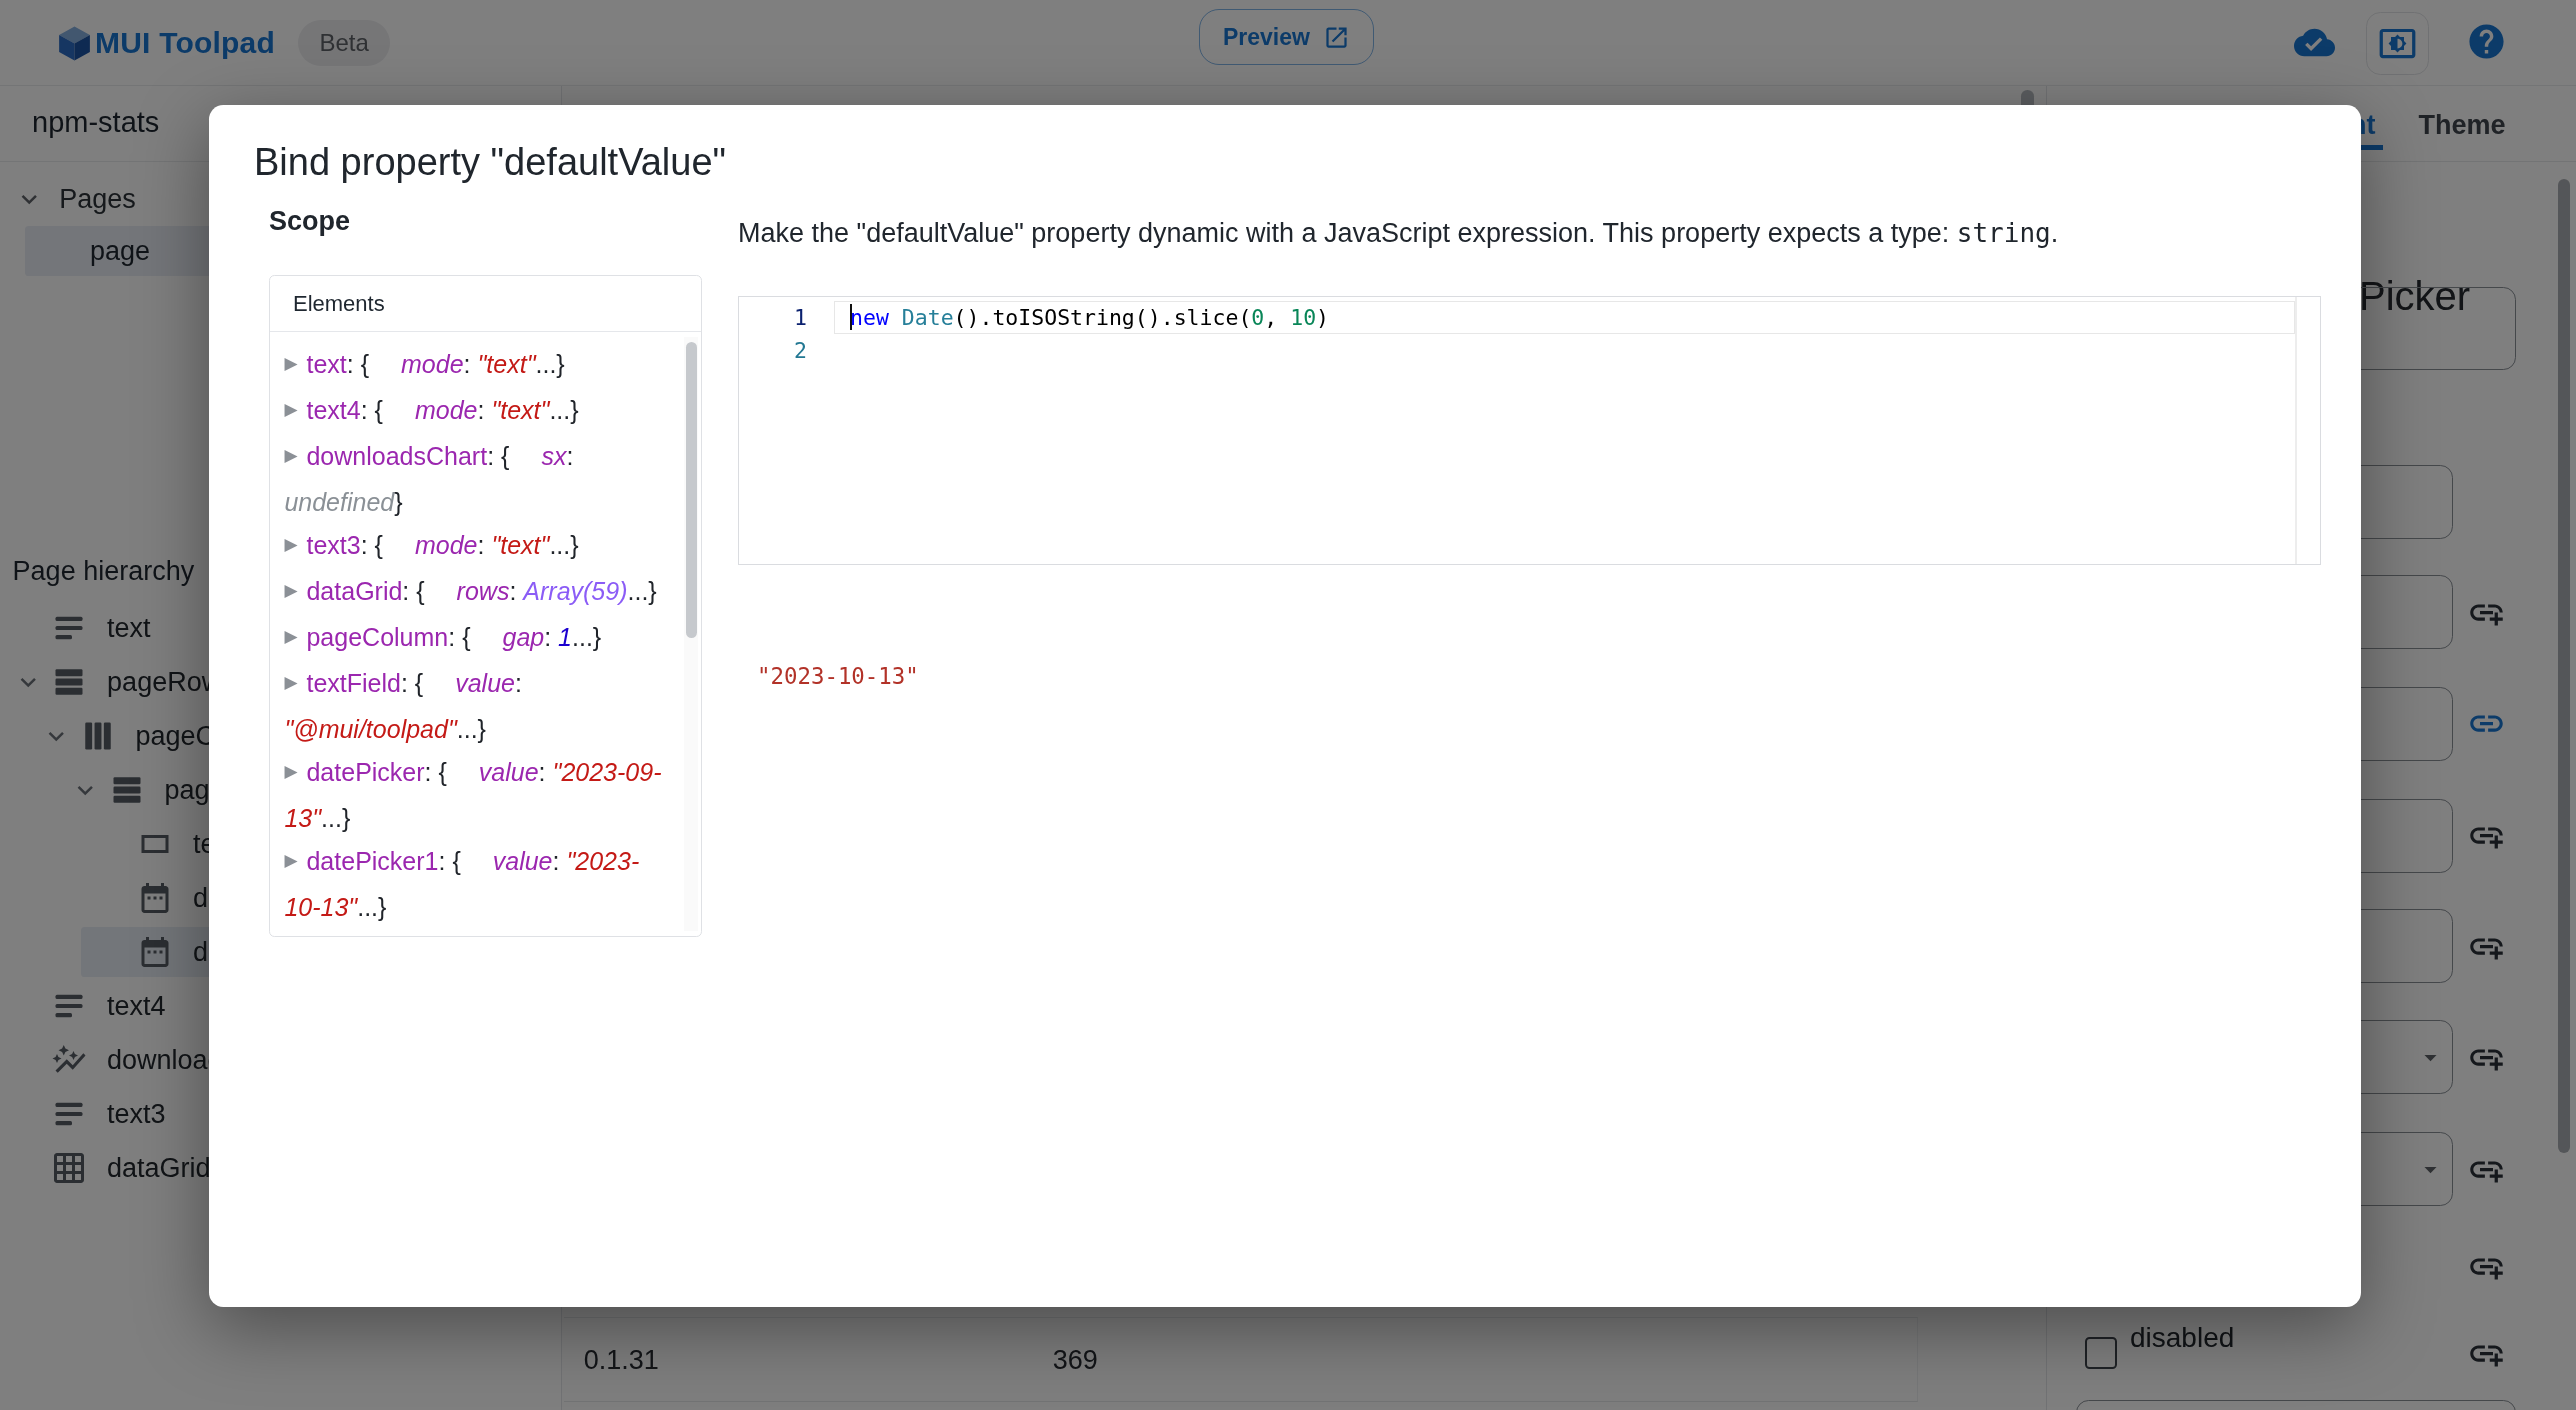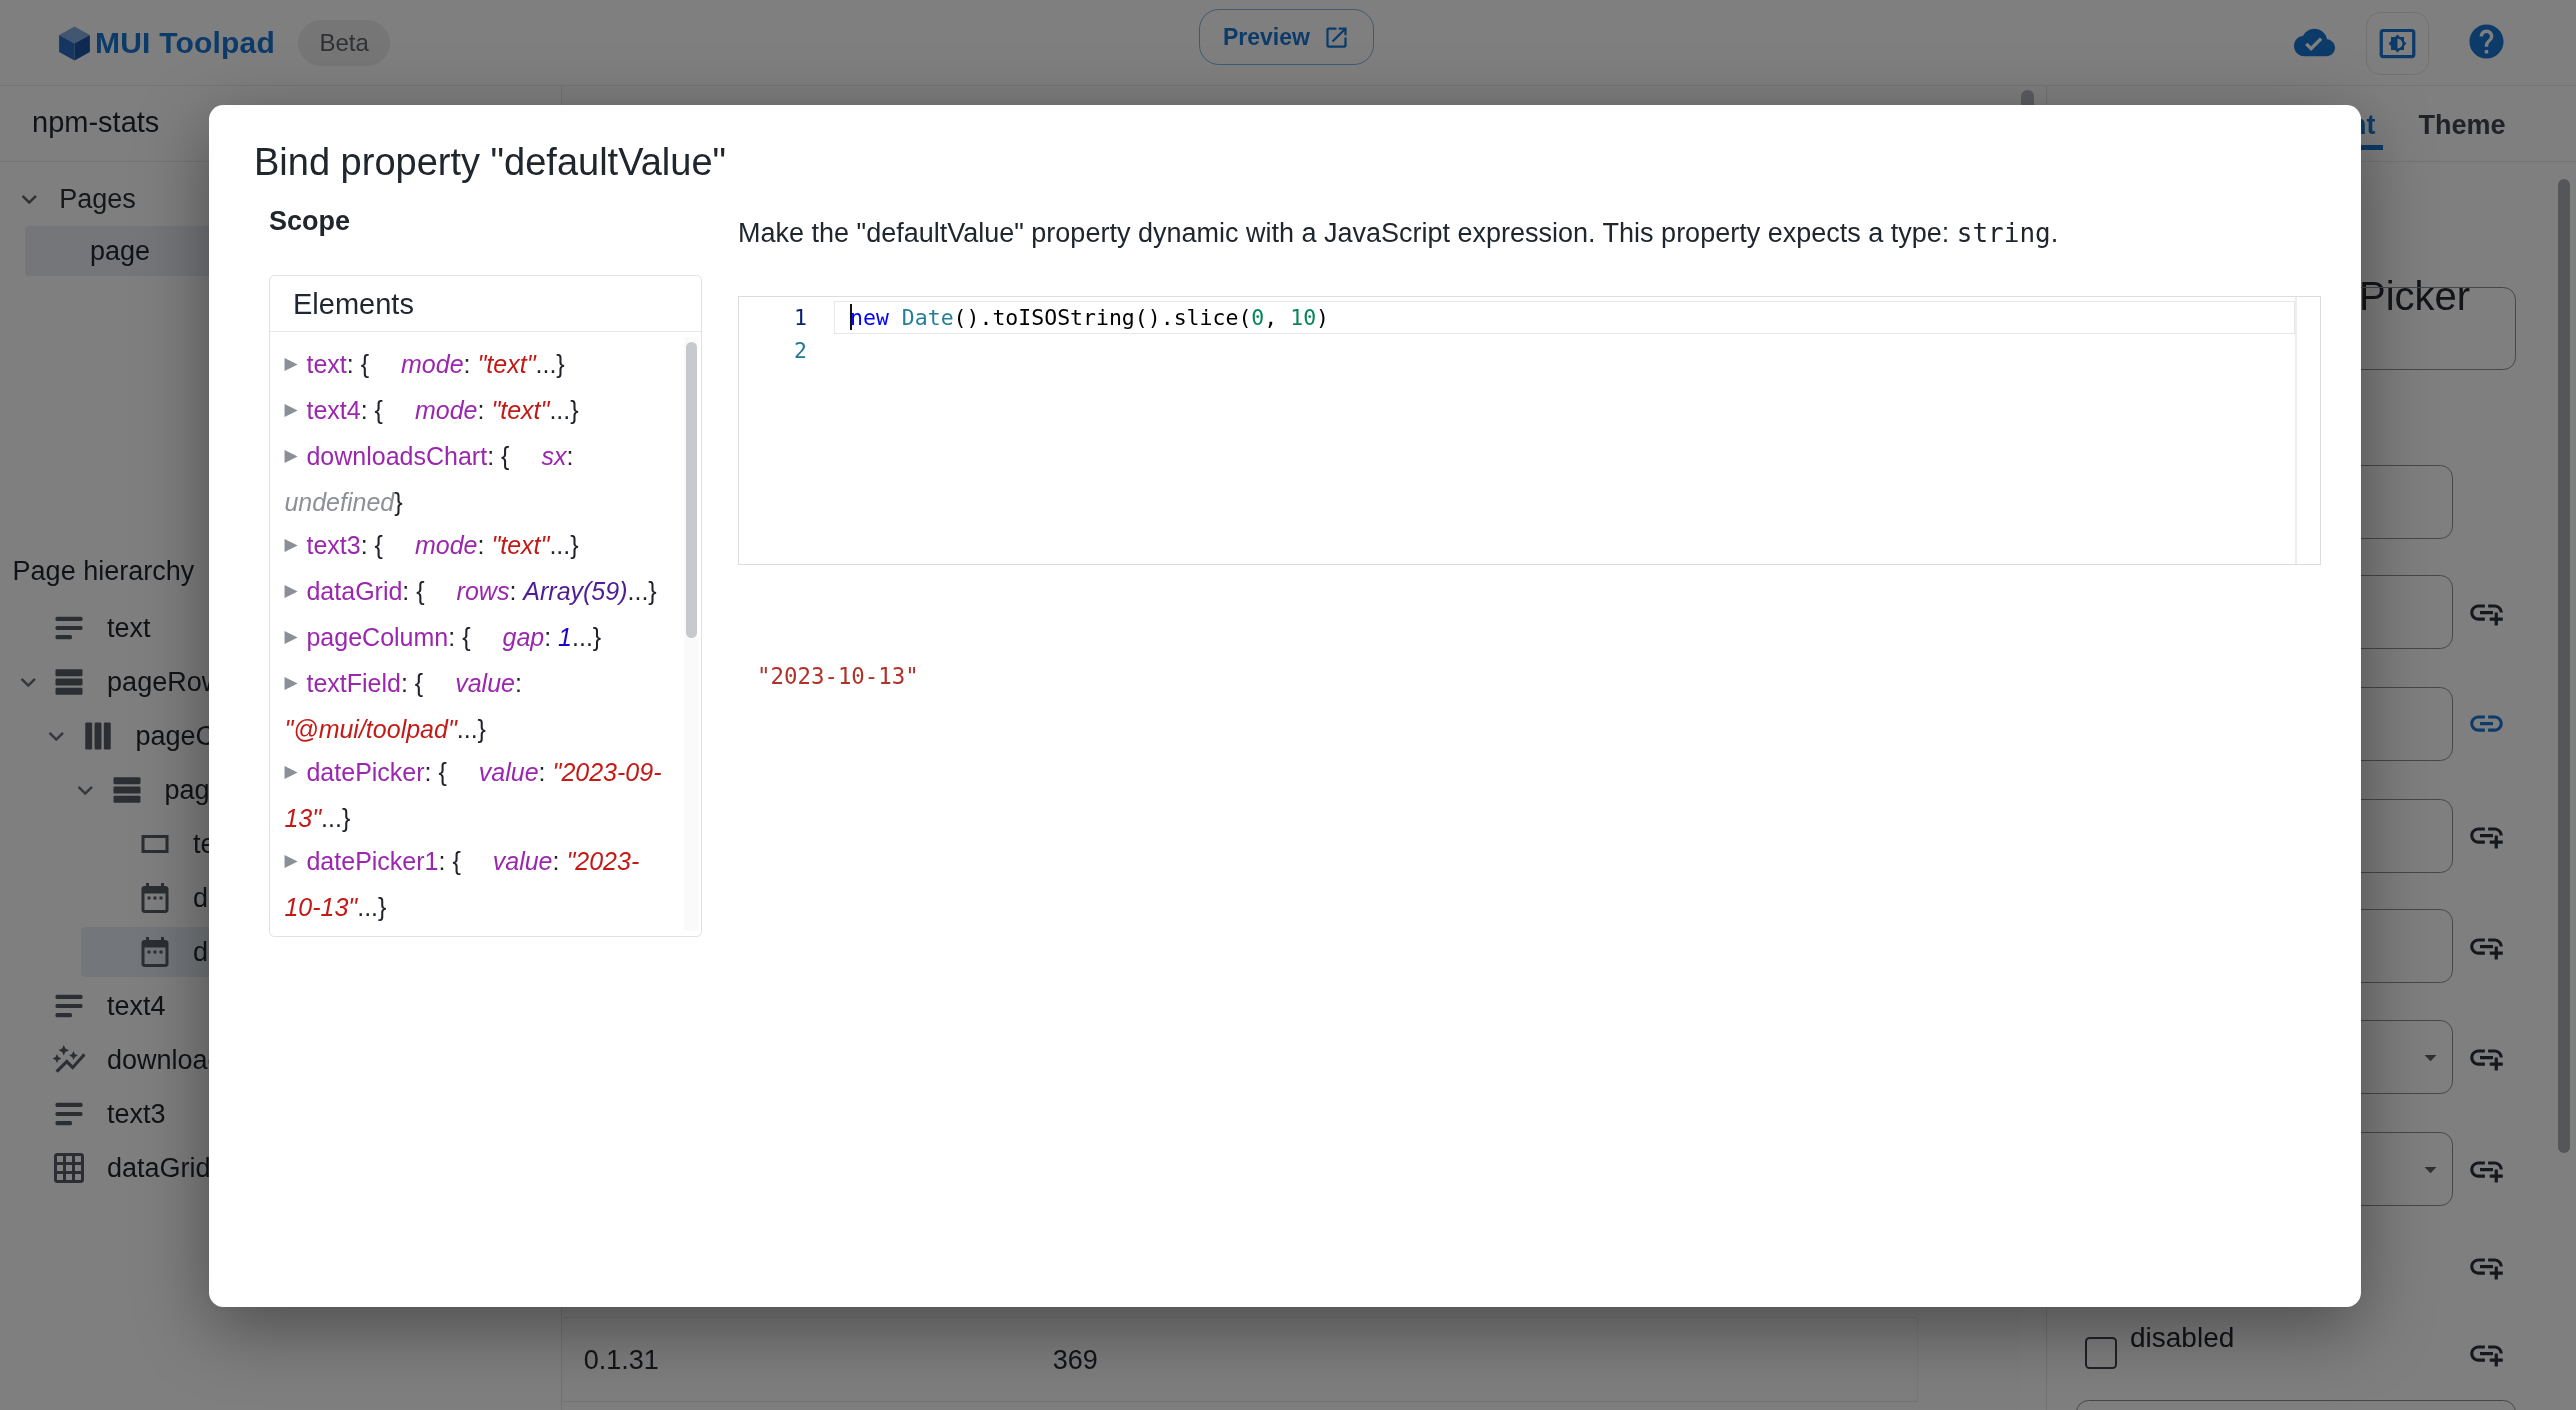--- a/index.html
+++ b/index.html
@@ -82,31 +82,31 @@
               background:#a9adb2; border-radius:6.3px; }
 
   
   .backdrop { position:absolute; inset:0; background:rgba(0,0,0,.5); z-index:10; }
   .dialog { position:absolute; left:209px; top:105px; width:2152px; height:1202px; background:#fff;
             border-radius:14.4px; box-shadow:0 20px 72px rgba(0,0,0,.4); z-index:20; }
   .dialog-title { position:absolute; left:45px; top:36px; font-size:38px; font-weight:500; color:#20262d; }
   .scope-label { position:absolute; left:60px; top:101px; font-size:27px; font-weight:600; color:#20262d; }
   .elements-panel { position:absolute; left:60px; top:170px; width:433px; height:662px;
             border:1.8px solid #dfe1e5; border-radius:5.4px; overflow:hidden; background:#fff; }
-  .elements-header { height:56px; line-height:56px; padding-left:23px; font-size:29px; color:#1f2730;
+  .elements-header { height:56px; line-height:56px; padding-left:23px; font-size:22px; color:#1f2730;
             border-bottom:1.8px solid #e5e7eb; }
   .scope-list { list-style:none; padding:10.8px 27px 0 14.4px; font-size:25px; line-height:43px; }
   .scope-item { cursor:pointer; }
   .tri { display:inline-block; font-size:17px; color:#8b9096; margin-right:9px; transform:translateY(-3.6px); }
   .sp-name { color:#9b27af; }
   .sp-key { color:#9b27af; font-style:italic;margin-left:32px; }
   .sp-str { color:#c41a16; font-style:italic; }
   .sp-num { color:#1c00cf; font-style:italic; }
   .sp-und { color:#8a9096; font-style:italic; }
-  .sp-arr { color:#4c1d95; font-style:italic; }
+  .sp-arr { color:#8b5cf6; font-style:italic; }
   .sp-pl  { color:#20242a; }
   .panel-scrollbar { position:absolute; right:2.7px; top:61px; bottom:5.4px; width:14.4px; background:#fafafa; }
   .panel-scroll-thumb { position:absolute; left:1.8px; top:5.4px; width:10.8px; height:296px;
             background:#c6c9cd; border-radius:7.2px; }
   .dialog-desc { position:absolute; left:529px; top:113px; width:1598px; font-size:27px; color:#20262d; }
   .dialog-desc code { font-family:"DejaVu Sans Mono", monospace; font-size:26px; }
   .editor { position:absolute; left:529px; top:191px; width:1583px; height:269px;
             border:1.8px solid #dadce0; background:#fff; font-family:"DejaVu Sans Mono", monospace; }
   .ed-line { position:relative; height:33px; line-height:33px; font-size:21.5px; }
   .ed-lines { position:absolute; left:0; top:3.6px; right:27px; }

